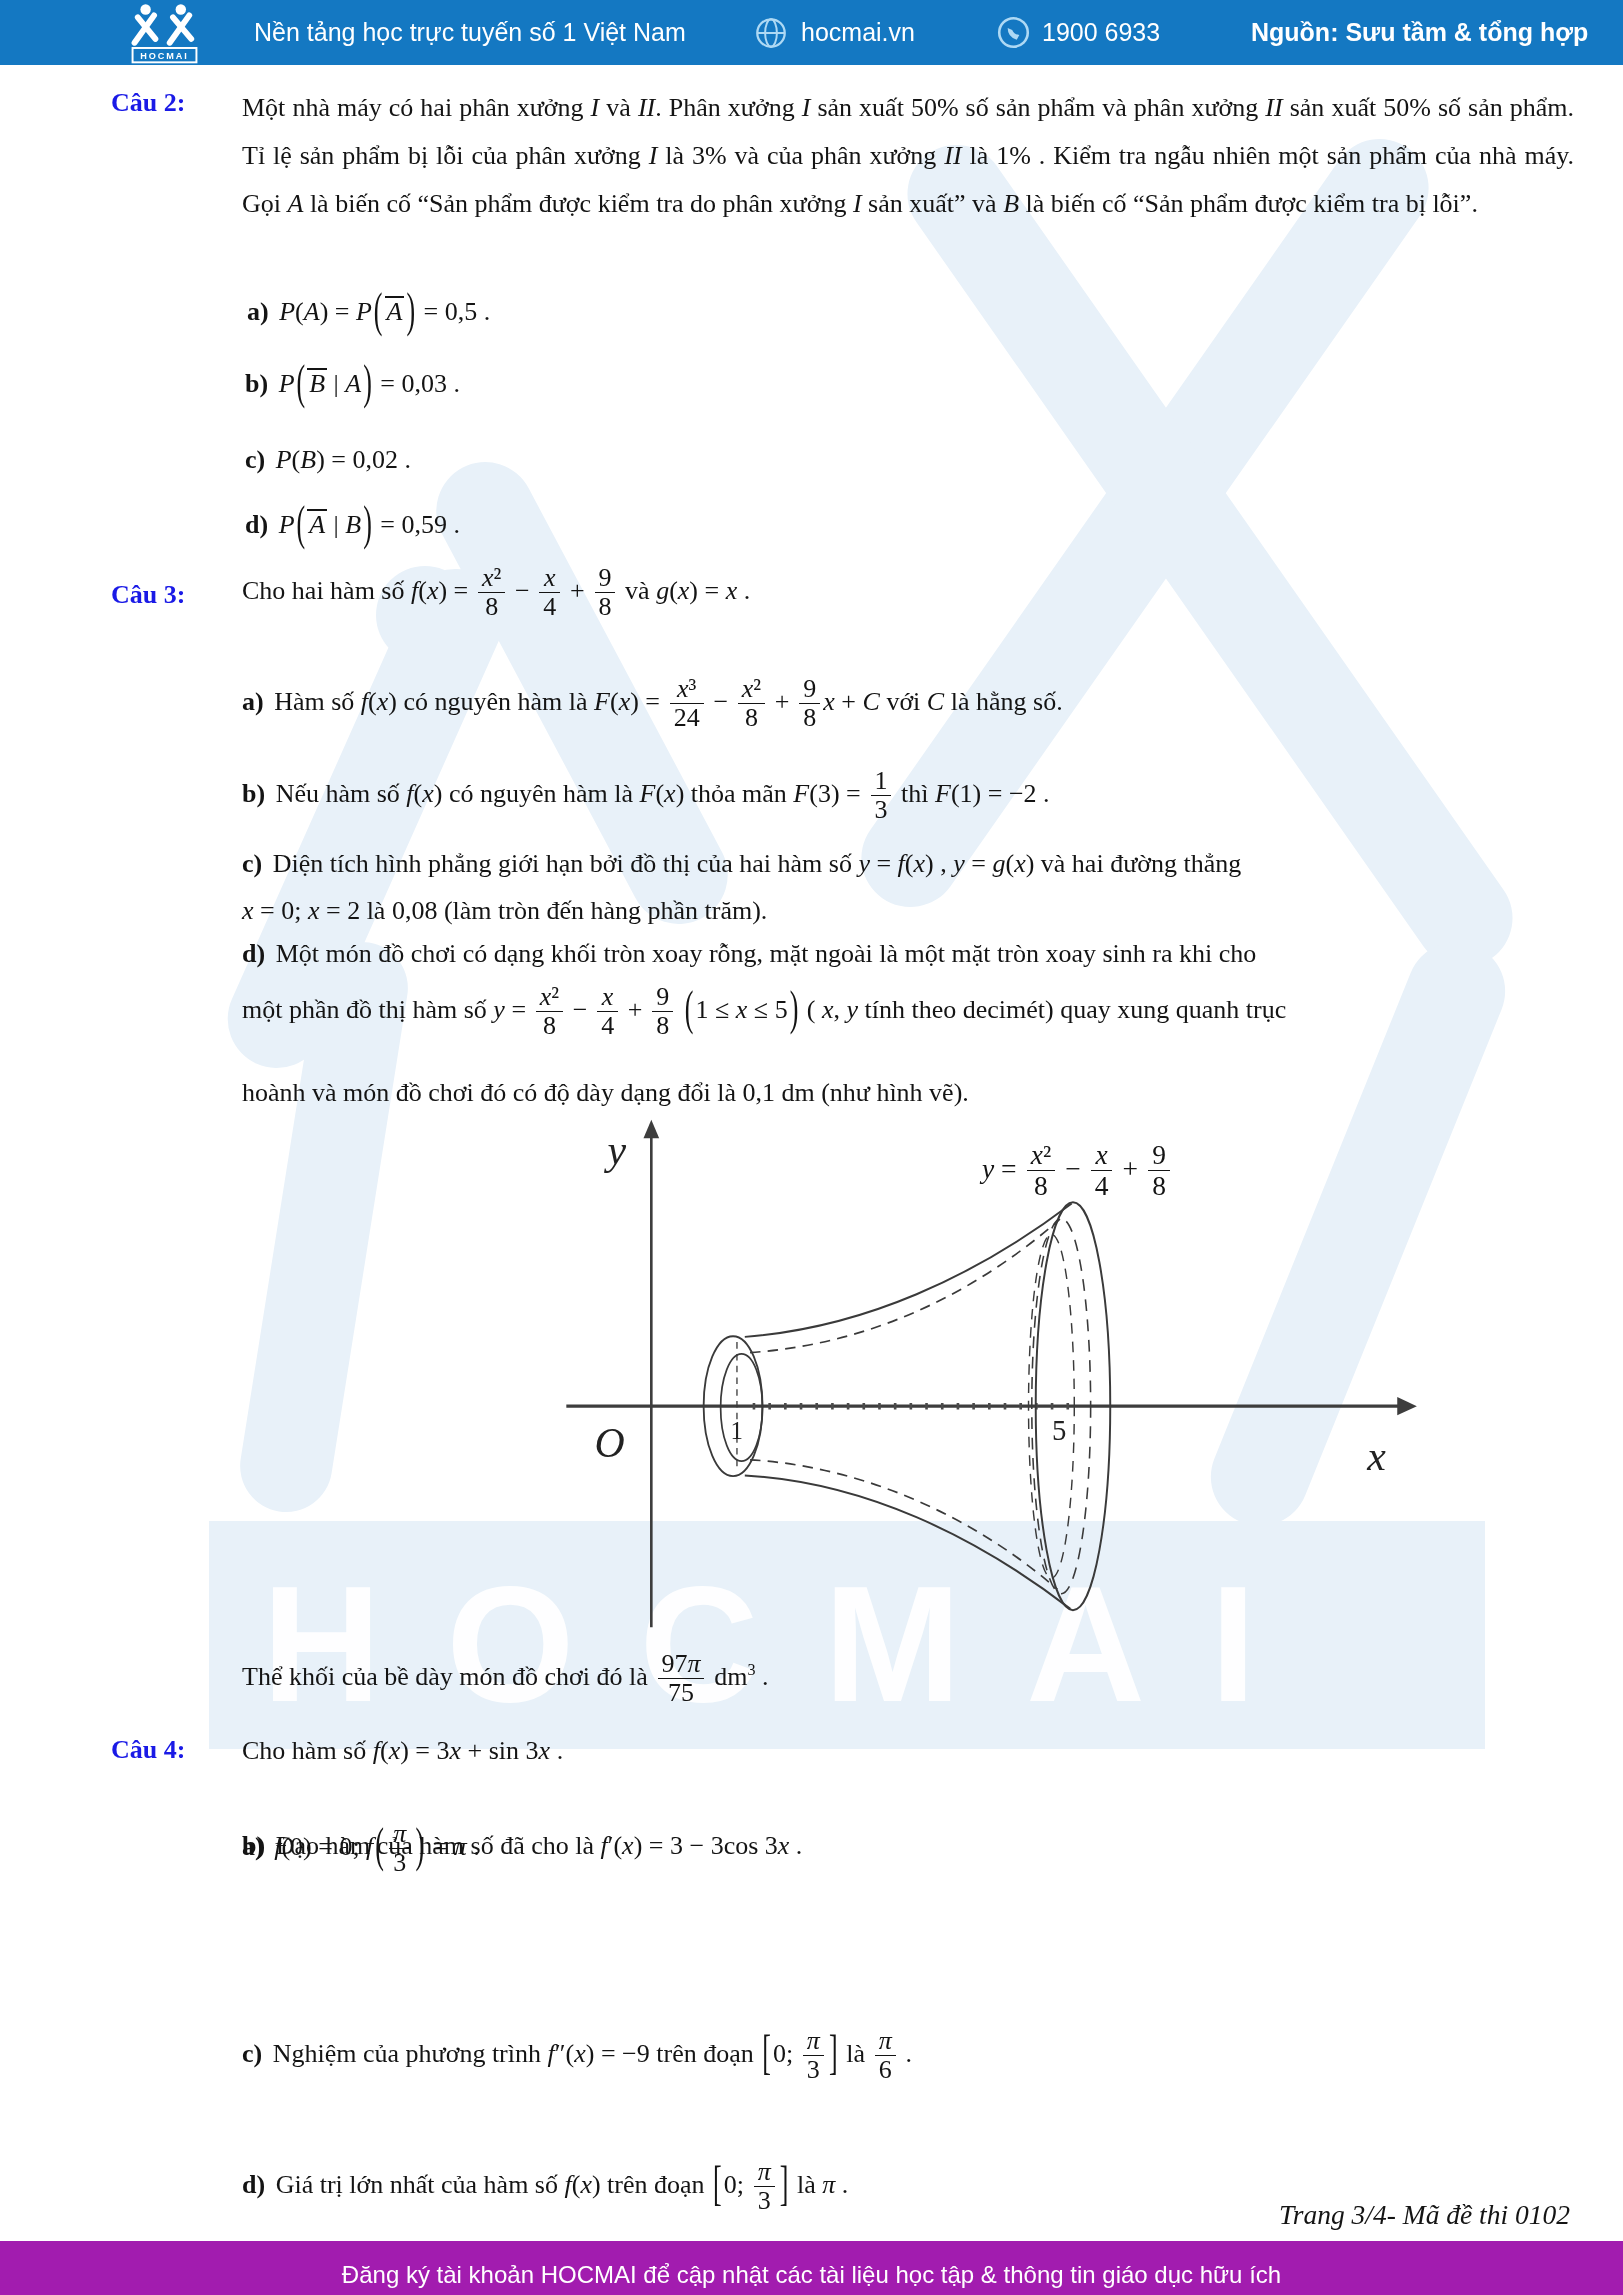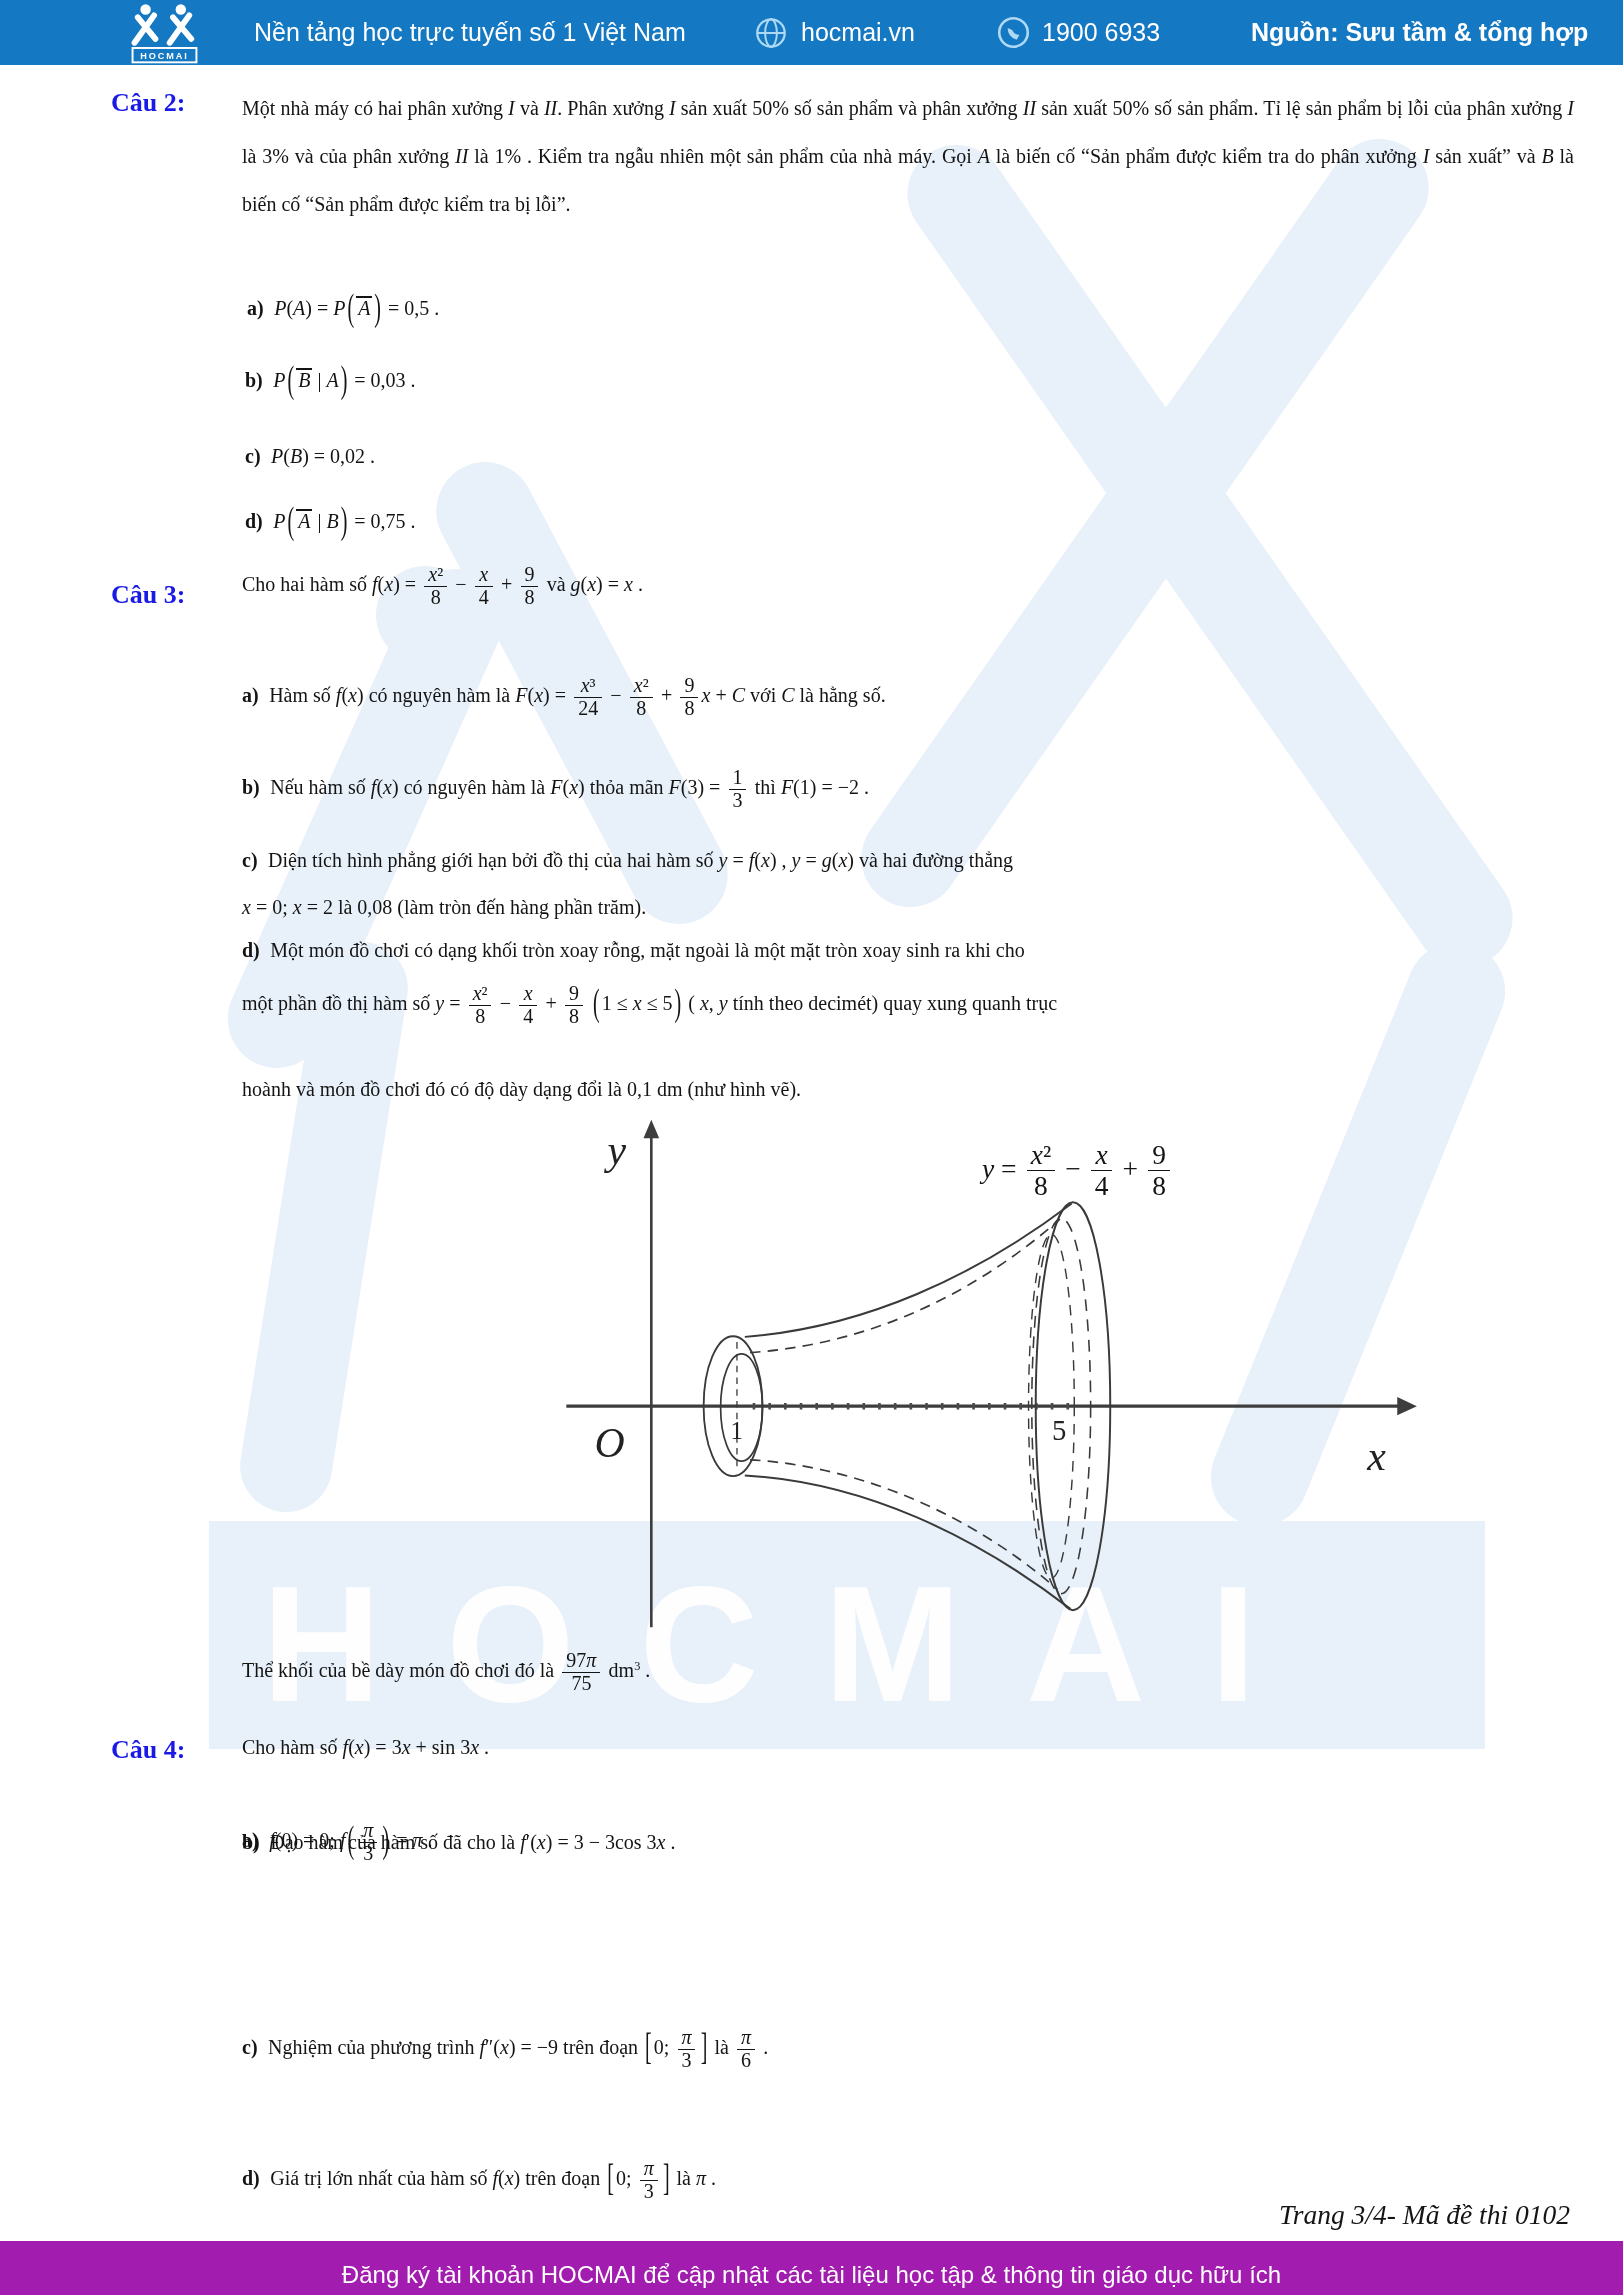--- a/index.html
+++ b/index.html
@@ -14,21 +14,21 @@
          font-family:"Liberation Sans",sans-serif;font-size:25px;}
   
   .wm{position:absolute;z-index:0;}
   .wmbar{position:absolute;background:#e8f1f9;border-radius:79px;}
   .wmcircle{position:absolute;background:#e8f1f9;border-radius:50%;}
   .wmband{position:absolute;left:209px;top:1521px;width:1276px;height:228px;background:#e8f1f9;}
   .wmtext{position:absolute;left:262px;top:1550px;width:1178px;
           font-family:"Liberation Sans",sans-serif;font-weight:bold;font-size:165px;
           letter-spacing:65px;color:rgba(255,255,255,0.93);white-space:nowrap;}
   
-  .line{position:absolute;z-index:2;font-size:20px;line-height:1.22;white-space:nowrap;}
+  .line{position:absolute;z-index:2;font-size:26px;line-height:1.22;white-space:nowrap;}
   .para{white-space:normal;width:1332px;text-align:justify;line-height:48px;}
   .qlabel{position:absolute;z-index:2;left:111px;color:#1a1ae6;font-weight:bold;font-size:26px;}
   .ol{font-weight:bold;margin-right:10.5px;}
   i.mv{font-style:italic;}
   .frac{display:inline-block;text-align:center;vertical-align:-0.62em;line-height:1.08;margin:0 3.3px;}
   .frac .fn{display:block;padding:0 3.9px;}
   .frac .fd{display:block;border-top:1.6px solid #141414;padding:0 3.9px;}
   .bigd{display:inline-block;transform:scaleY(1.85);transform-origin:50% 55%;margin:0 2px;font-weight:400;}
   .bar{display:inline-block;border-top:2px solid #141414;padding:0 2px;line-height:1.05;}
   sup{font-size:0.62em;}
@@ -95,21 +95,21 @@
   <div class="line" style="left:247px;top:296px;">
     <span class="ol">a)</span><span><span><i class="mv">P</i></span><span>(</span><span><i class="mv">A</i></span><span>) = </span><span><i class="mv">P</i></span><span class="bigd">(</span><span class="bar"><i class="mv">A</i></span><span class="bigd">)</span><span> = 0,5 .</span></span>
   </div>
   <div class="line" style="left:245px;top:368px;">
     <span class="ol">b)</span><span><span><i class="mv">P</i></span><span class="bigd">(</span><span class="bar"><i class="mv">B</i></span><span> | </span><span><i class="mv">A</i></span><span class="bigd">)</span><span> = 0,03 .</span></span>
   </div>
   <div class="line" style="left:245px;top:444px;">
     <span class="ol">c)</span><span><span><i class="mv">P</i></span><span>(</span><span><i class="mv">B</i></span><span>) = 0,02 .</span></span>
   </div>
   <div class="line" style="left:245px;top:509px;">
-    <span class="ol">d)</span><span><span><i class="mv">P</i></span><span class="bigd">(</span><span class="bar"><i class="mv">A</i></span><span> | </span><span><i class="mv">B</i></span><span class="bigd">)</span><span> = 0,75 .</span></span>
+    <span class="ol">d)</span><span><span><i class="mv">P</i></span><span class="bigd">(</span><span class="bar"><i class="mv">A</i></span><span> | </span><span><i class="mv">B</i></span><span class="bigd">)</span><span> = 0,59 .</span></span>
   </div>
 
   <div class="qlabel" style="top:580px;">Câu 3:</div>
   <div class="line" style="left:242px;top:564px;"><span>Cho hai hàm số </span><span><i class="mv">f</i></span><span>(</span><span><i class="mv">x</i></span><span>) = </span><span class="frac"><span class="fn"><i class="mv">x</i>²</span><span class="fd">8</span></span><span> − </span><span class="frac"><span class="fn"><i class="mv">x</i></span><span class="fd">4</span></span><span> + </span><span class="frac"><span class="fn">9</span><span class="fd">8</span></span><span> và </span><span><i class="mv">g</i></span><span>(</span><span><i class="mv">x</i></span><span>) = </span><span><i class="mv">x</i></span><span> .</span></div>
 
   <div class="line" style="left:242px;top:675px;">
     <span class="ol">a)</span><span><span>Hàm số </span><span><i class="mv">f</i></span><span>(</span><span><i class="mv">x</i></span><span>) có nguyên hàm là </span><span><i class="mv">F</i></span><span>(</span><span><i class="mv">x</i></span><span>) = </span><span class="frac"><span class="fn"><i class="mv">x</i>³</span><span class="fd">24</span></span><span> − </span><span class="frac"><span class="fn"><i class="mv">x</i>²</span><span class="fd">8</span></span><span> + </span><span class="frac"><span class="fn">9</span><span class="fd">8</span></span><span><i class="mv">x</i></span><span> + </span><span><i class="mv">C</i></span><span> với </span><span><i class="mv">C</i></span><span> là hằng số.</span></span>
   </div>
   <div class="line" style="left:242px;top:767px;">
     <span class="ol">b)</span><span><span>Nếu hàm số </span><span><i class="mv">f</i></span><span>(</span><span><i class="mv">x</i></span><span>) có nguyên hàm là </span><span><i class="mv">F</i></span><span>(</span><span><i class="mv">x</i></span><span>) thỏa mãn </span><span><i class="mv">F</i></span><span>(3) = </span><span class="frac"><span class="fn">1</span><span class="fd">3</span></span><span> thì </span><span><i class="mv">F</i></span><span>(1) = −2 .</span></span>

